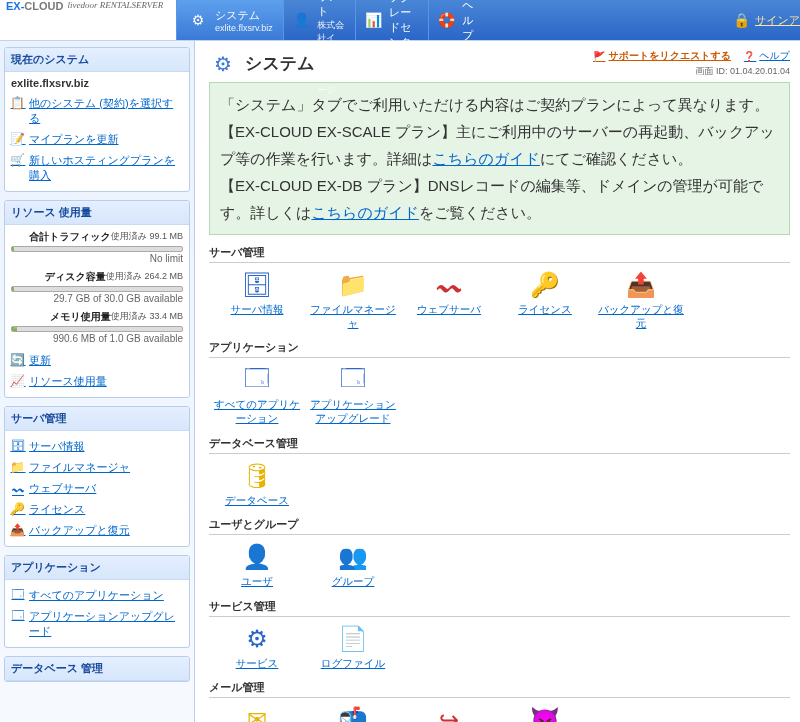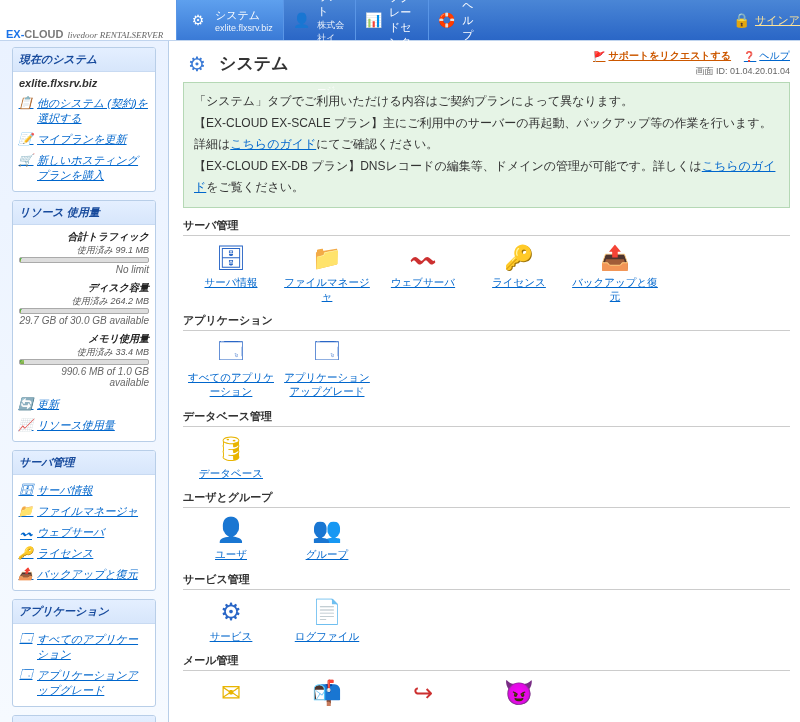--- a/index.html
+++ b/index.html
@@ -1,36 +1,36 @@
 <!DOCTYPE html>
 <html><head>
 <meta charset="utf-8">
 <style>
   * { box-sizing: border-box; margin: 0; padding: 0; }
   body { font-family: "Hiragino Kaku Gothic ProN", "メイリオ", Meiryo, sans-serif; font-size: 11px; color:#333; width:800px; height:722px; overflow:hidden; background:#fff; }
   a { color:#0066cc; text-decoration:underline; cursor:pointer; }
 
   
   .topbar { width:800px; height:40px; background:#fff; display:flex; align-items:center; }
-  .logo-area { width:176px; height:40px; display:flex; align-items:flex-end; gap:4px; padding-left:6px; }
+  .logo-area { width:176px; height:40px; display:flex; align-items:flex-start; gap:4px; padding-left:6px; }
   .logo-excloud { font-weight:bold; }
   .logo-excloud .ex { color:#1a73e8; } .logo-excloud .cl { color:#7a7a7a; }
   .logo-livedoor { font-size:9px; color:#666; font-family: "Times New Roman", serif; font-style:italic;}
   .maintabs { flex:1; height:40px; display:flex; }
   .maintab { height:40px; display:flex; align-items:center; padding:0 10px; gap:6px; color:#fff; font-size:11px;
              background:linear-gradient(#4a86d6,#2a66c6); border-left:1px solid #5a96e6; cursor:pointer;}
   .maintab.active { background:linear-gradient(#5ea0ee,#3a7ad6); }
   .maintab-icon { width:22px; height:22px; border-radius:3px; display:flex; align-items:center; justify-content:center; font-size:14px;}
   .maintab-sub { font-size:9px; opacity:.9; display:block; }
   .right-signin { margin-left:auto; padding-right:0px; color:#ffe498; display:flex; align-items:center; gap:4px; flex:1; background:linear-gradient(#4a86d6,#2a66c6); height:40px; justify-content:flex-end;}
   .right-signin span.icon{ color:#ffe498; font-size:14px;}
 
   
   .layout { display:flex; width:800px; height:682px; border-top:1px solid #c0d4ee;}
-  .sidebar { width:169px; background:linear-gradient(#eaf2ff,#f6faff); padding:6px 12px; border-right:1px solid #b8cee8; overflow:hidden;font-style:italic;}
+  .sidebar { width:195px; background:linear-gradient(#eaf2ff,#f6faff); padding:6px 4px; border-right:1px solid #b8cee8; overflow:hidden;}
   .main { flex:1; padding:8px 10px 0 14px; overflow:hidden; }
 
   
   .card { background:#fff; border:1px solid #b8cee8; border-radius:3px; margin-bottom:8px; overflow:hidden;}
   .card-title { background:linear-gradient(#e4efff,#d7e6fb); color:#174a9c; font-weight:bold; padding:4px 6px; border-bottom:1px solid #c8daf2; }
   .card-body { padding:5px 6px; }
   .sys-name { font-weight:bold; color:#333; margin-bottom:4px;}
   .side-link { display:flex; align-items:flex-start; gap:4px; padding:3px 0; color:#0066cc; text-decoration:underline; font-size:11px;}
   .side-link .sicon { width:14px; height:14px; flex-shrink:0; display:inline-flex; align-items:center; justify-content:center; font-size:12px;}
 
@@ -45,21 +45,21 @@
   
   .page-header { display:flex; align-items:center; margin-bottom:4px;}
   .page-header-icon { width:28px; height:28px; margin-right:8px; display:flex; align-items:center; justify-content:center; font-size:20px; color:#3a7ad6;}
   .page-title { font-size:17px; font-weight:bold; color:#333; }
   .page-header-right { margin-left:auto; text-align:right; font-size:10px; }
   .page-header-right a.req { color:#cc5800; font-weight:bold; display:inline-flex; align-items:center; gap:3px;}
   .page-header-right a.help { color:#0066cc; margin-left:10px; display:inline-flex; align-items:center; gap:3px;}
   .screen-id { color:#666; font-size:9px; margin-top:2px;}
 
   
-  .infobox { background:#e6f4e6; border:1px solid #b5d8b5; padding:8px 10px; font-size:12px; color:#333; line-height:1.8; margin-bottom:10px;}
+  .infobox { background:#e6f4e6; border:1px solid #b5d8b5; padding:8px 10px; font-size:15px; color:#333; line-height:1.8; margin-bottom:10px;}
   .infobox .warn { color:#cc3300; font-weight:bold;}
 
   
   .section { margin-bottom:10px; }
   .section-title { font-weight:bold; color:#333; border-bottom:1px solid #ccc; padding-bottom:2px; margin-bottom:6px; font-size:11px;}
   .items { display:flex; flex-wrap:wrap; gap:0; }
   .item { width:96px; text-align:center; }
   .item-icon { width:32px; height:32px; margin:0 auto 2px auto; display:flex; align-items:center; justify-content:center; font-size:24px;}
   .item a { font-size:10.5px; line-height:1.3; display:inline-block;}
 

